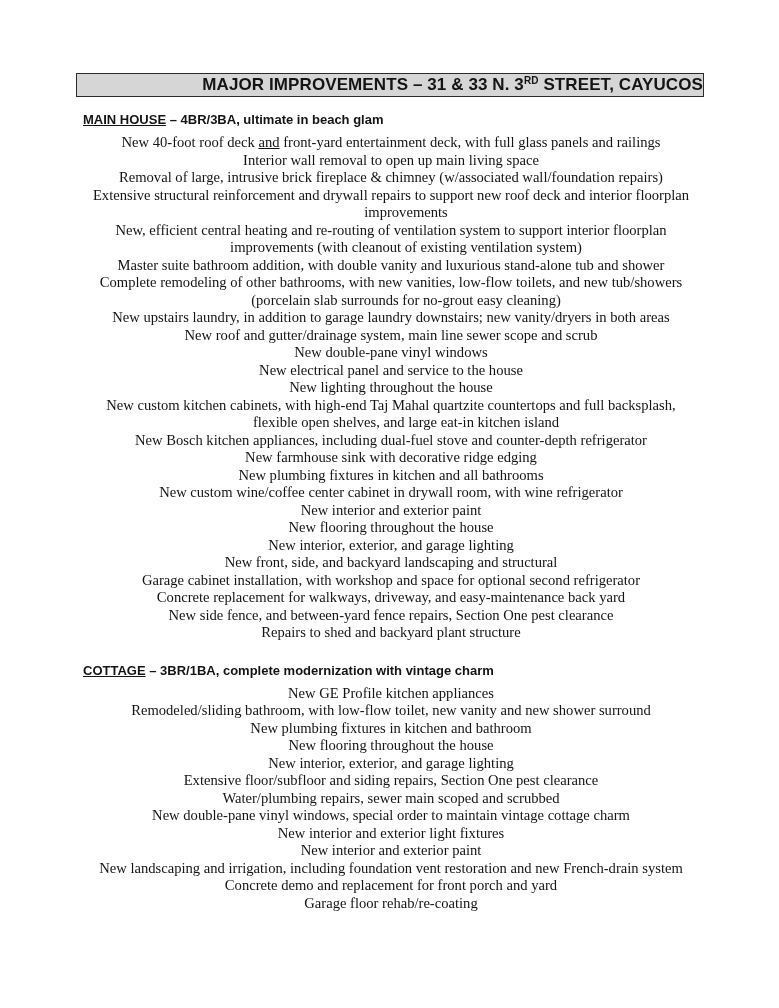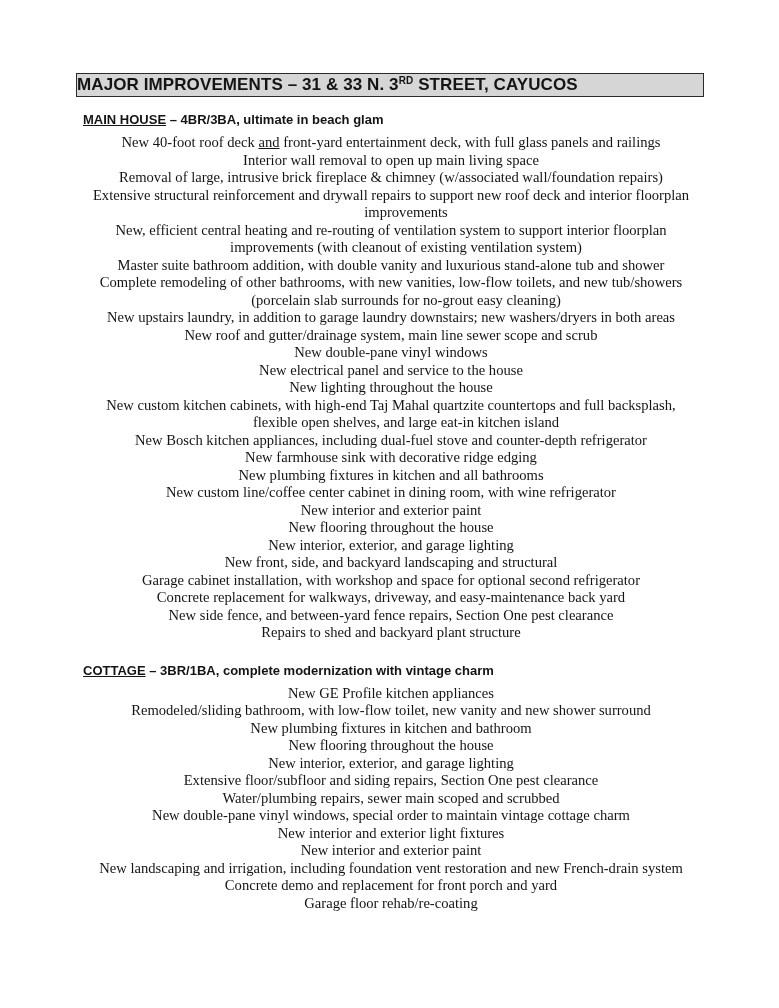--- a/index.html
+++ b/index.html
@@ -18,21 +18,21 @@
   .title-box {
     position: absolute;
     left: 76px;
     top: 73px;
     width: 626px;
     height: 22px;
     background: #d6d6d6;
     border: 1px solid #2b2b2b;
     display: flex;
     align-items: center;
-    justify-content: flex-start;
+    justify-content: flex-end;
     font-family: "Liberation Sans", sans-serif;
     font-weight: bold;
     font-size: 17px;
     letter-spacing: 0.1px;
     white-space: nowrap;
   }
   .title-box sup {
     font-size: 10px;
     line-height: 0;
     vertical-align: 6px;
@@ -78,30 +78,30 @@
       <section class="section">
         <h2 class="section-heading"><span class="sec-name">MAIN HOUSE</span><span> – 4BR/3BA, ultimate in beach glam</span></h2>
         <div class="items">
           <p class="item"><span>New 40-foot roof deck </span><span class="u">and</span><span> front-yard entertainment deck, with full glass panels and railings</span></p>
           <p class="item">Interior wall removal to open up main living space</p>
           <p class="item">Removal of large, intrusive brick fireplace &amp; chimney (w/associated wall/foundation repairs)</p>
           <p class="item">Extensive structural reinforcement and drywall repairs to support new roof deck and interior floorplan improvements</p>
           <p class="item">New, efficient central heating and re-routing of ventilation system to support interior floorplan improvements (with cleanout of existing ventilation system)</p>
           <p class="item">Master suite bathroom addition, with double vanity and luxurious stand-alone tub and shower</p>
           <p class="item">Complete remodeling of other bathrooms, with new vanities, low-flow toilets, and new tub/showers (porcelain slab surrounds for no-grout easy cleaning)</p>
-          <p class="item">New upstairs laundry, in addition to garage laundry downstairs; new washers/dryers in both areas</p>
+          <p class="item">New upstairs laundry, in addition to garage laundry downstairs; new vanity/dryers in both areas</p>
           <p class="item">New roof and gutter/drainage system, main line sewer scope and scrub</p>
           <p class="item">New double-pane vinyl windows</p>
           <p class="item">New electrical panel and service to the house</p>
           <p class="item">New lighting throughout the house</p>
           <p class="item">New custom kitchen cabinets, with high-end Taj Mahal quartzite countertops and full backsplash, flexible open shelves, and large eat-in kitchen island</p>
           <p class="item">New Bosch kitchen appliances, including dual-fuel stove and counter-depth refrigerator</p>
           <p class="item">New farmhouse sink with decorative ridge edging</p>
           <p class="item">New plumbing fixtures in kitchen and all bathrooms</p>
-          <p class="item">New custom line/coffee center cabinet in dining room, with wine refrigerator</p>
+          <p class="item">New custom wine/coffee center cabinet in drywall room, with wine refrigerator</p>
           <p class="item">New interior and exterior paint</p>
           <p class="item">New flooring throughout the house</p>
           <p class="item">New interior, exterior, and garage lighting</p>
           <p class="item">New front, side, and backyard landscaping and structural</p>
           <p class="item">Garage cabinet installation, with workshop and space for optional second refrigerator</p>
           <p class="item">Concrete replacement for walkways, driveway, and easy-maintenance back yard</p>
           <p class="item">New side fence, and between-yard fence repairs, Section One pest clearance</p>
           <p class="item">Repairs to shed and backyard plant structure</p>
         </div>
       </section>

